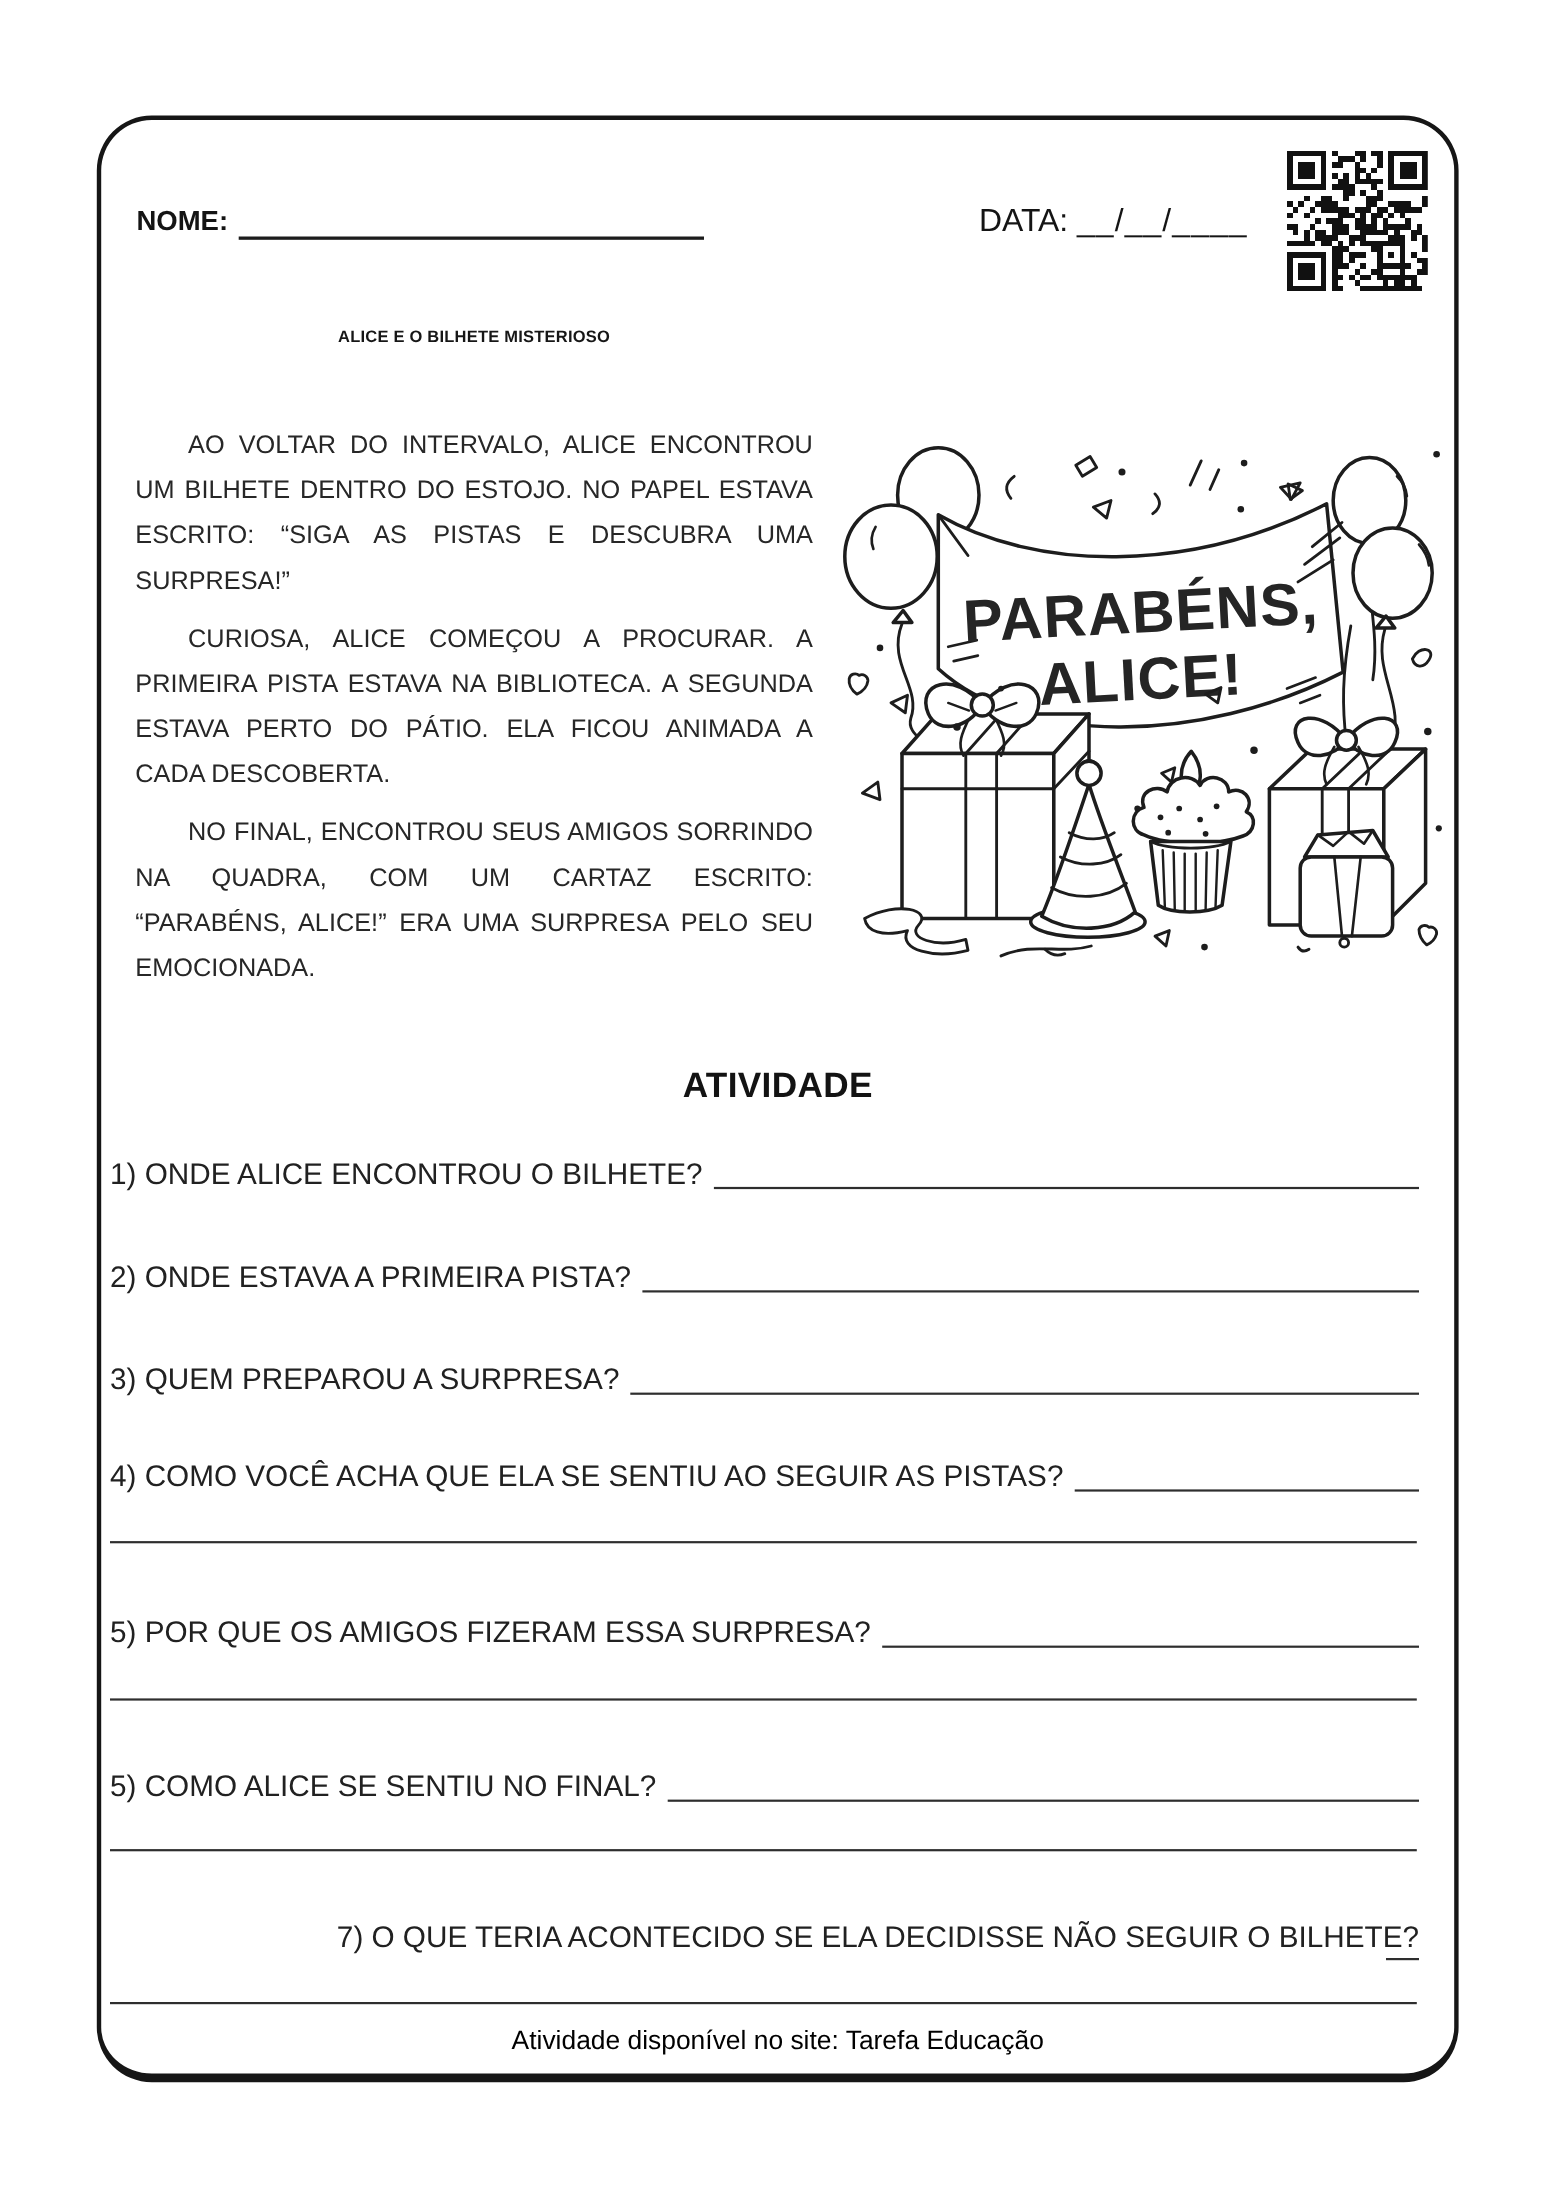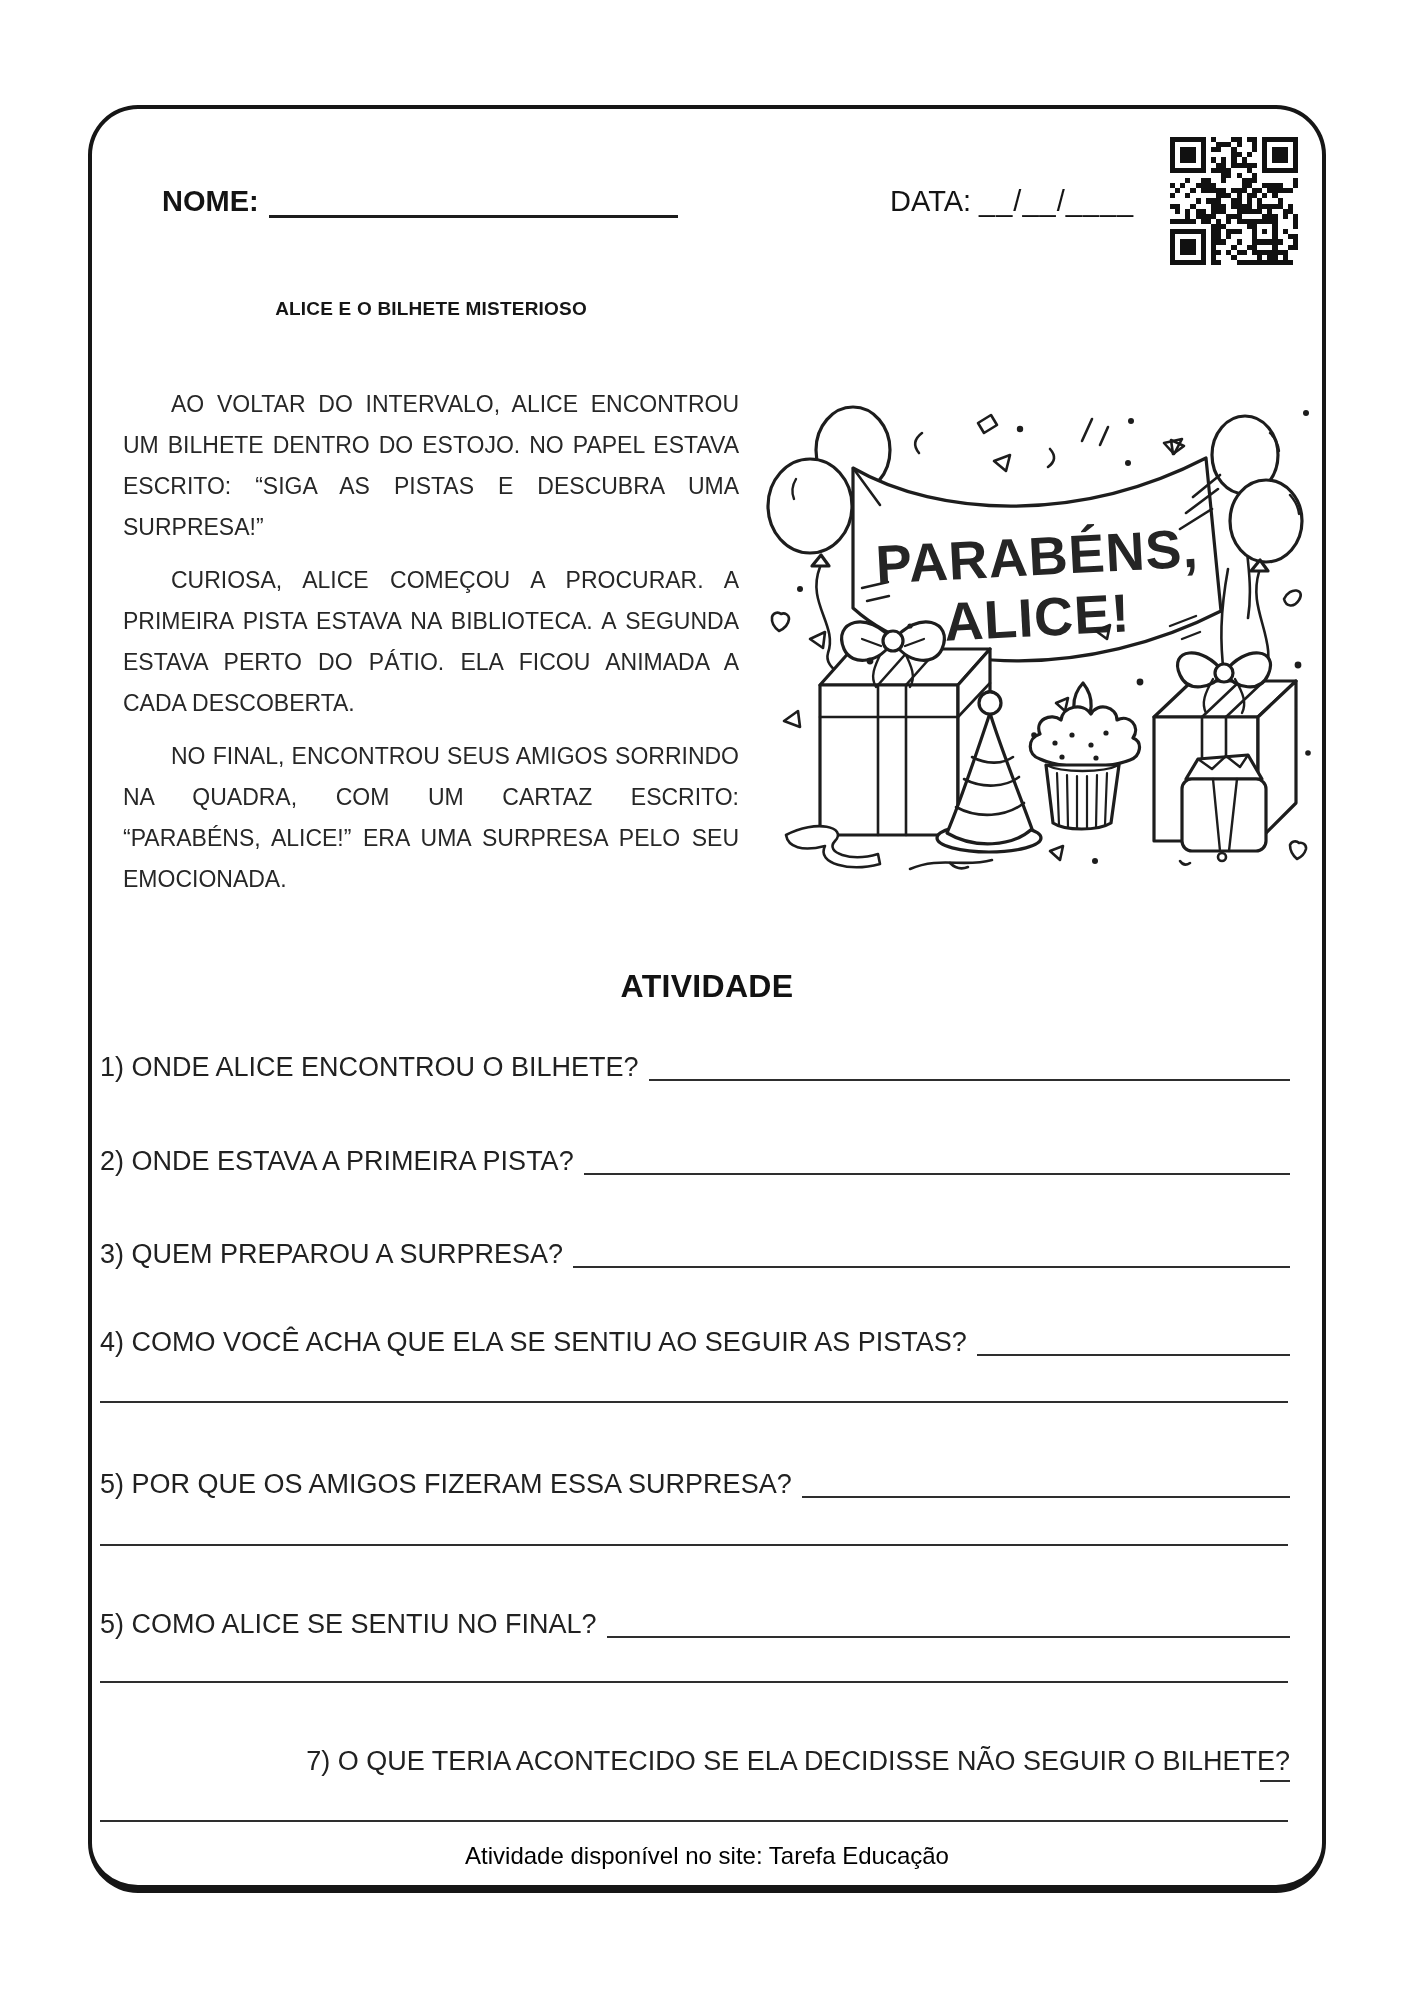--- a/index.html
+++ b/index.html
@@ -16,35 +16,35 @@
     width: 1238px; height: 1788px;
     border: 4px solid #161616;
     border-bottom-width: 8px;
     border-radius: 50px;
     background: #fff;
   }
   
   .name-field {
     position: absolute; left: 124px; top: 184px; width: 516px;
     display: flex; align-items: flex-end;
-    font-weight: bold; font-size: 29px; line-height: 34px; color: #141414; margin-left: 38px;
+    font-weight: bold; font-size: 25px; line-height: 34px; color: #141414;
   }
   .name-line { flex: 1; margin-left: 10px; border-bottom: 3px solid #1c1c1c; height: 30px; }
   .date-field {
     position: absolute; left: 890px; top: 184px;
     font-weight: normal; font-size: 29px; line-height: 34px; color: #141414;
     display: flex;
   }
   .date-blanks { margin-left: 8px; letter-spacing: 1px; }
   .qr { position: absolute; left: 1170px; top: 137px; width: 128px; height: 128px; }
 
   
   .story-title {
     position: absolute; left: 123px; top: 298px; width: 616px;
-    text-align: center; font-weight: bold; font-size: 19px; letter-spacing: .2px;
+    text-align: center; font-weight: bold; font-size: 15px; letter-spacing: .2px;
     color: #161616;
   }
   .story { position: absolute; left: 123px; top: 384px; width: 616px;
     font-size: 23px; line-height: 41px; color: #272727; }
   .story .para { margin-bottom: 12px; }
   .story .para:last-child { margin-bottom: 0; }
   .story-line { text-align: justify; text-align-last: justify; height: 41px; }
   .story-line.first { padding-left: 48px; }
   .story-line.last { text-align-last: left; }
 

